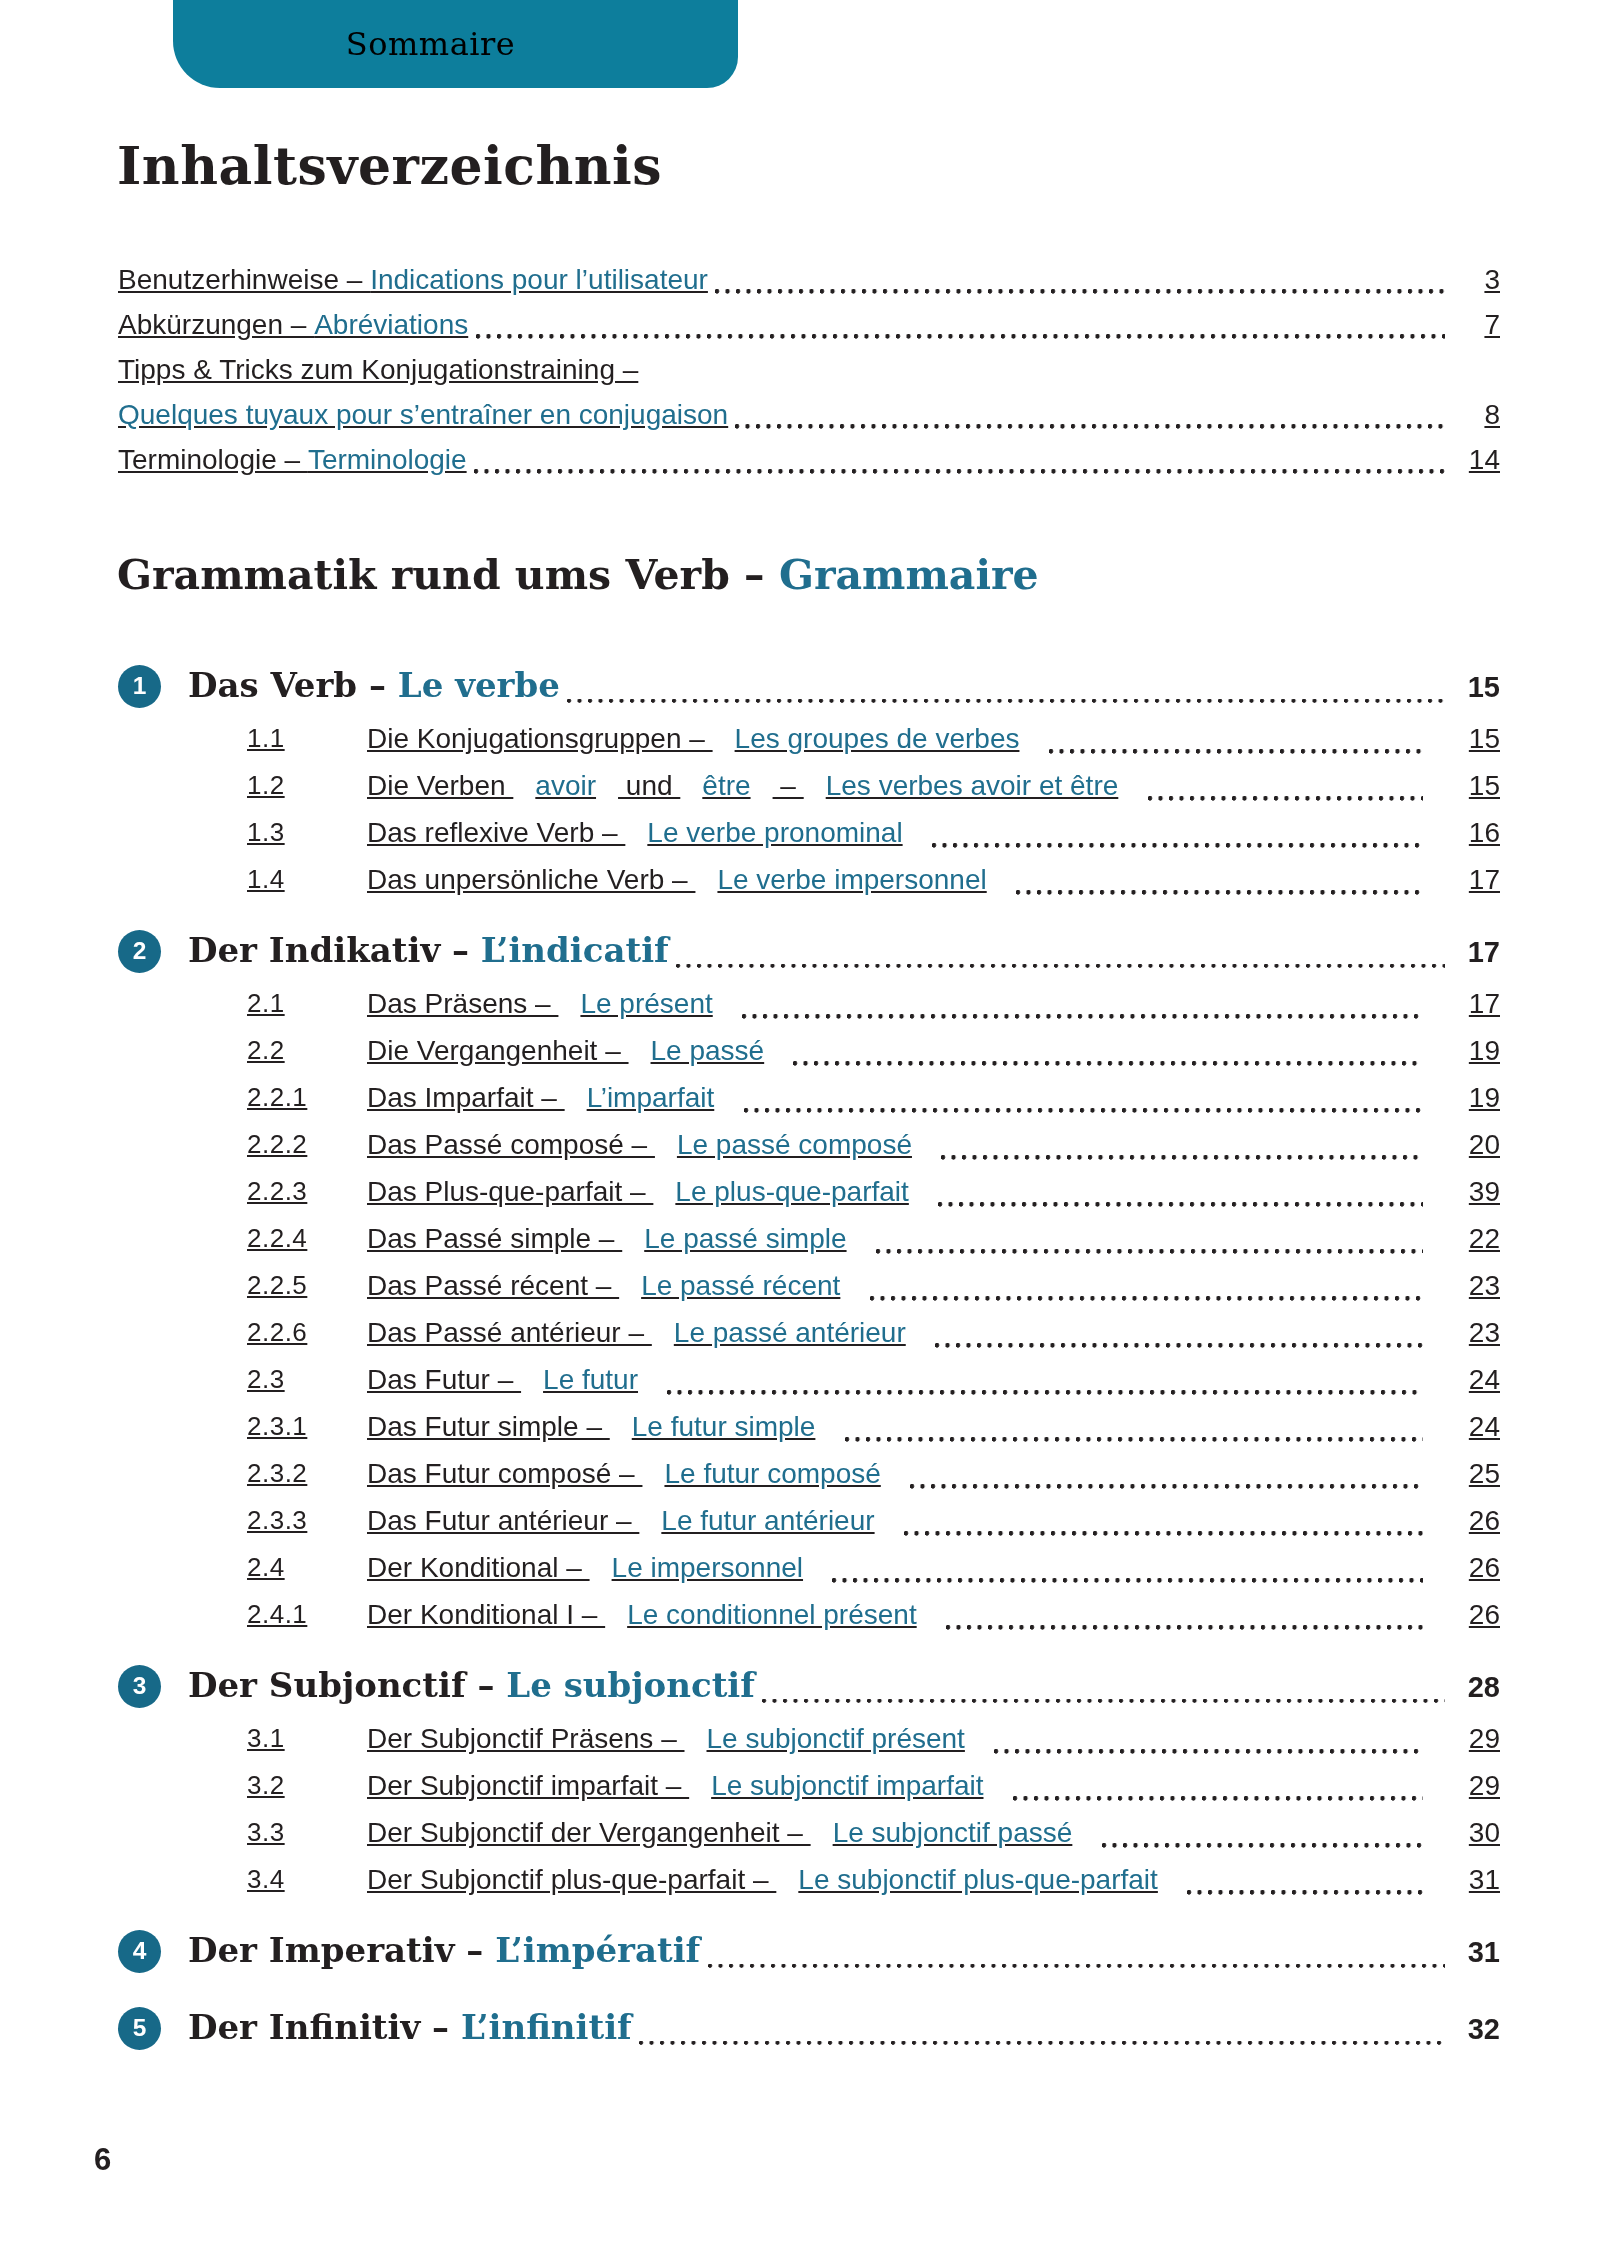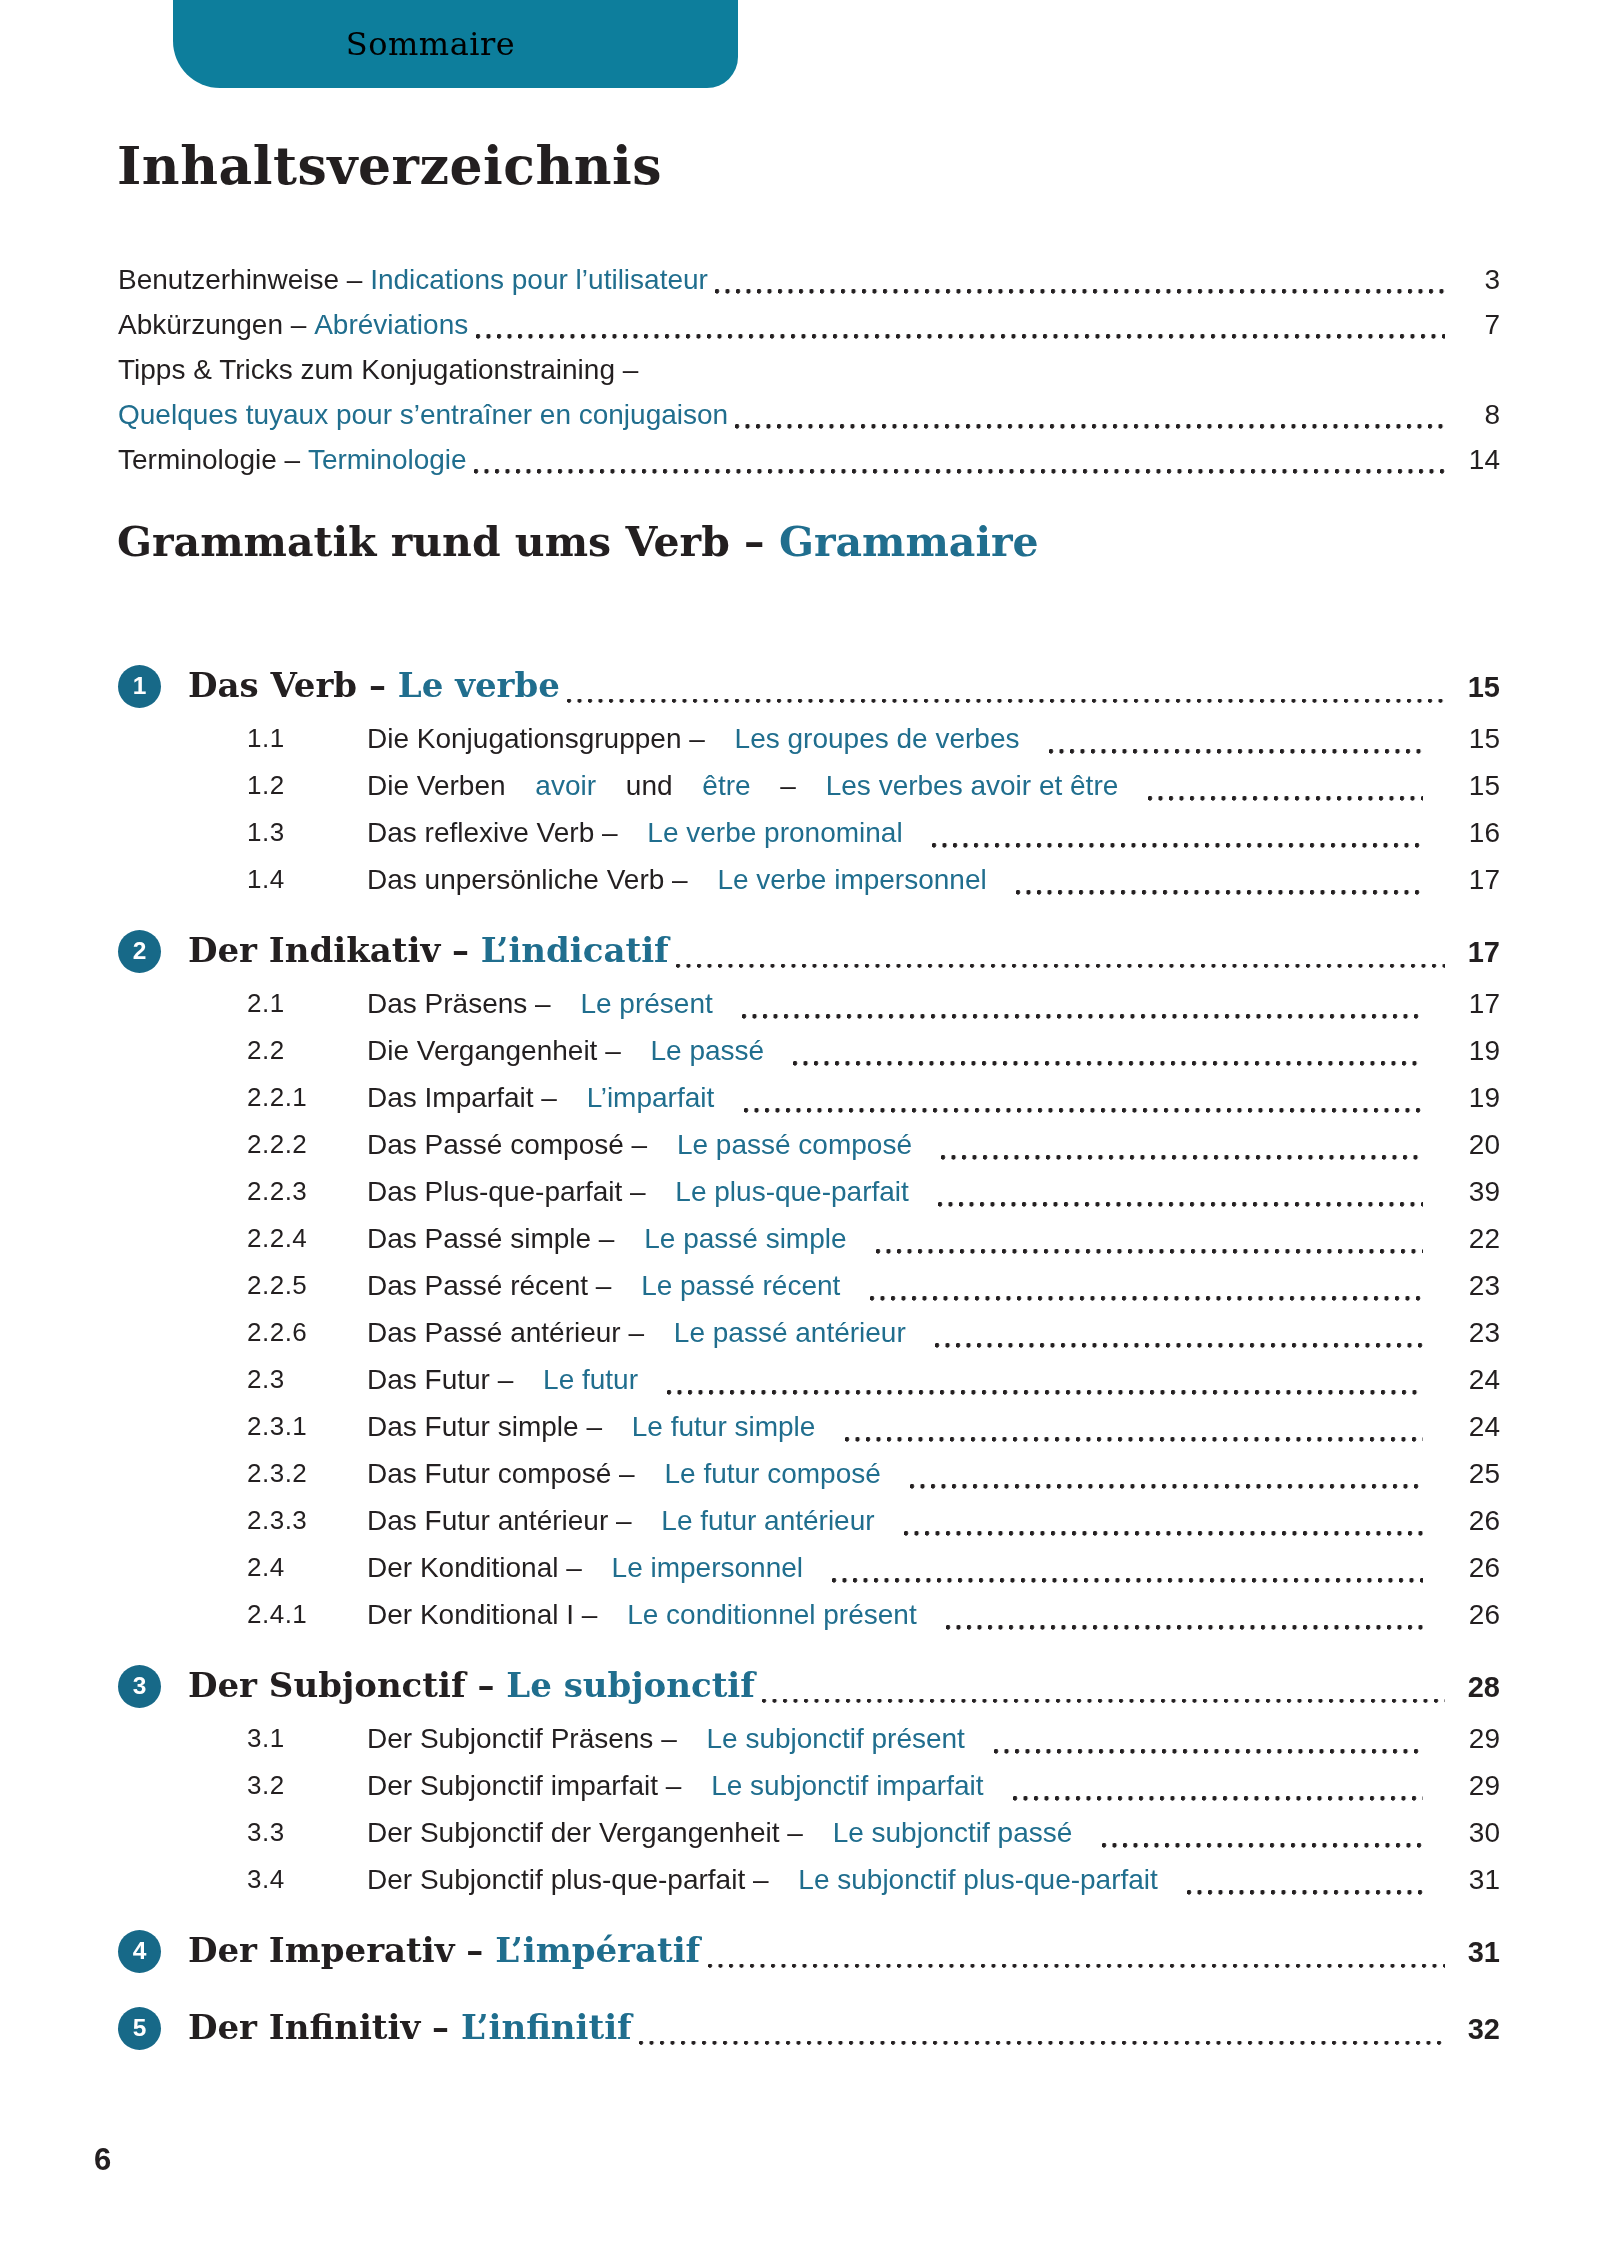--- a/index.html
+++ b/index.html
@@ -19,33 +19,33 @@
   .tab-label {
     font-family:"DejaVu Serif", serif;
     font-size:32px; color:#000000; letter-spacing:0.5px;
   }
   .page-title {
     position:absolute; left:117px; top:135px;
     font-family:"DejaVu Serif", serif; font-weight:bold;
     font-size:52px; letter-spacing:0.5px;
   }
   .front-matter { position:absolute; left:118px; top:257px; width:1382px; }
-  .row { display:flex; align-items:flex-end; font-size:28px; line-height:45px; }
+  .row { display:flex; align-items:flex-end; font-size:28px; line-height:45px;text-decoration:underline; }
   .seg { white-space:pre; }
   .accent { color:var(--accent,#206e8e); }
   .leader {
     flex:1 1 auto; align-self:flex-end; height:4.5px;
     margin:0 1.8px 8.2px 7.3px;
     background-image:radial-gradient(circle at 2px 2px, #231f20 1.9px, transparent 2.5px);
     background-size:10.5px 4.5px; background-repeat:repeat-x;
     min-width:18px;
   }
   .pagenum { flex:none; width:53px; text-align:right; font-size:28px; }
   .section-heading {
-    position:absolute; left:117px; top:518px;
+    position:absolute; left:117px; top:551px;
     font-family:"DejaVu Serif", serif; font-weight:bold; font-size:41px;
   }
   .chapters { position:absolute; left:118px; top:657px; width:1382px; }
   .chapter { margin-bottom:19px; }
   .ch-title-row {
     display:flex; align-items:baseline;
     font-family:"DejaVu Serif", serif; font-weight:bold;
     font-size:34px; line-height:56px;
   }
   .num-badge {

